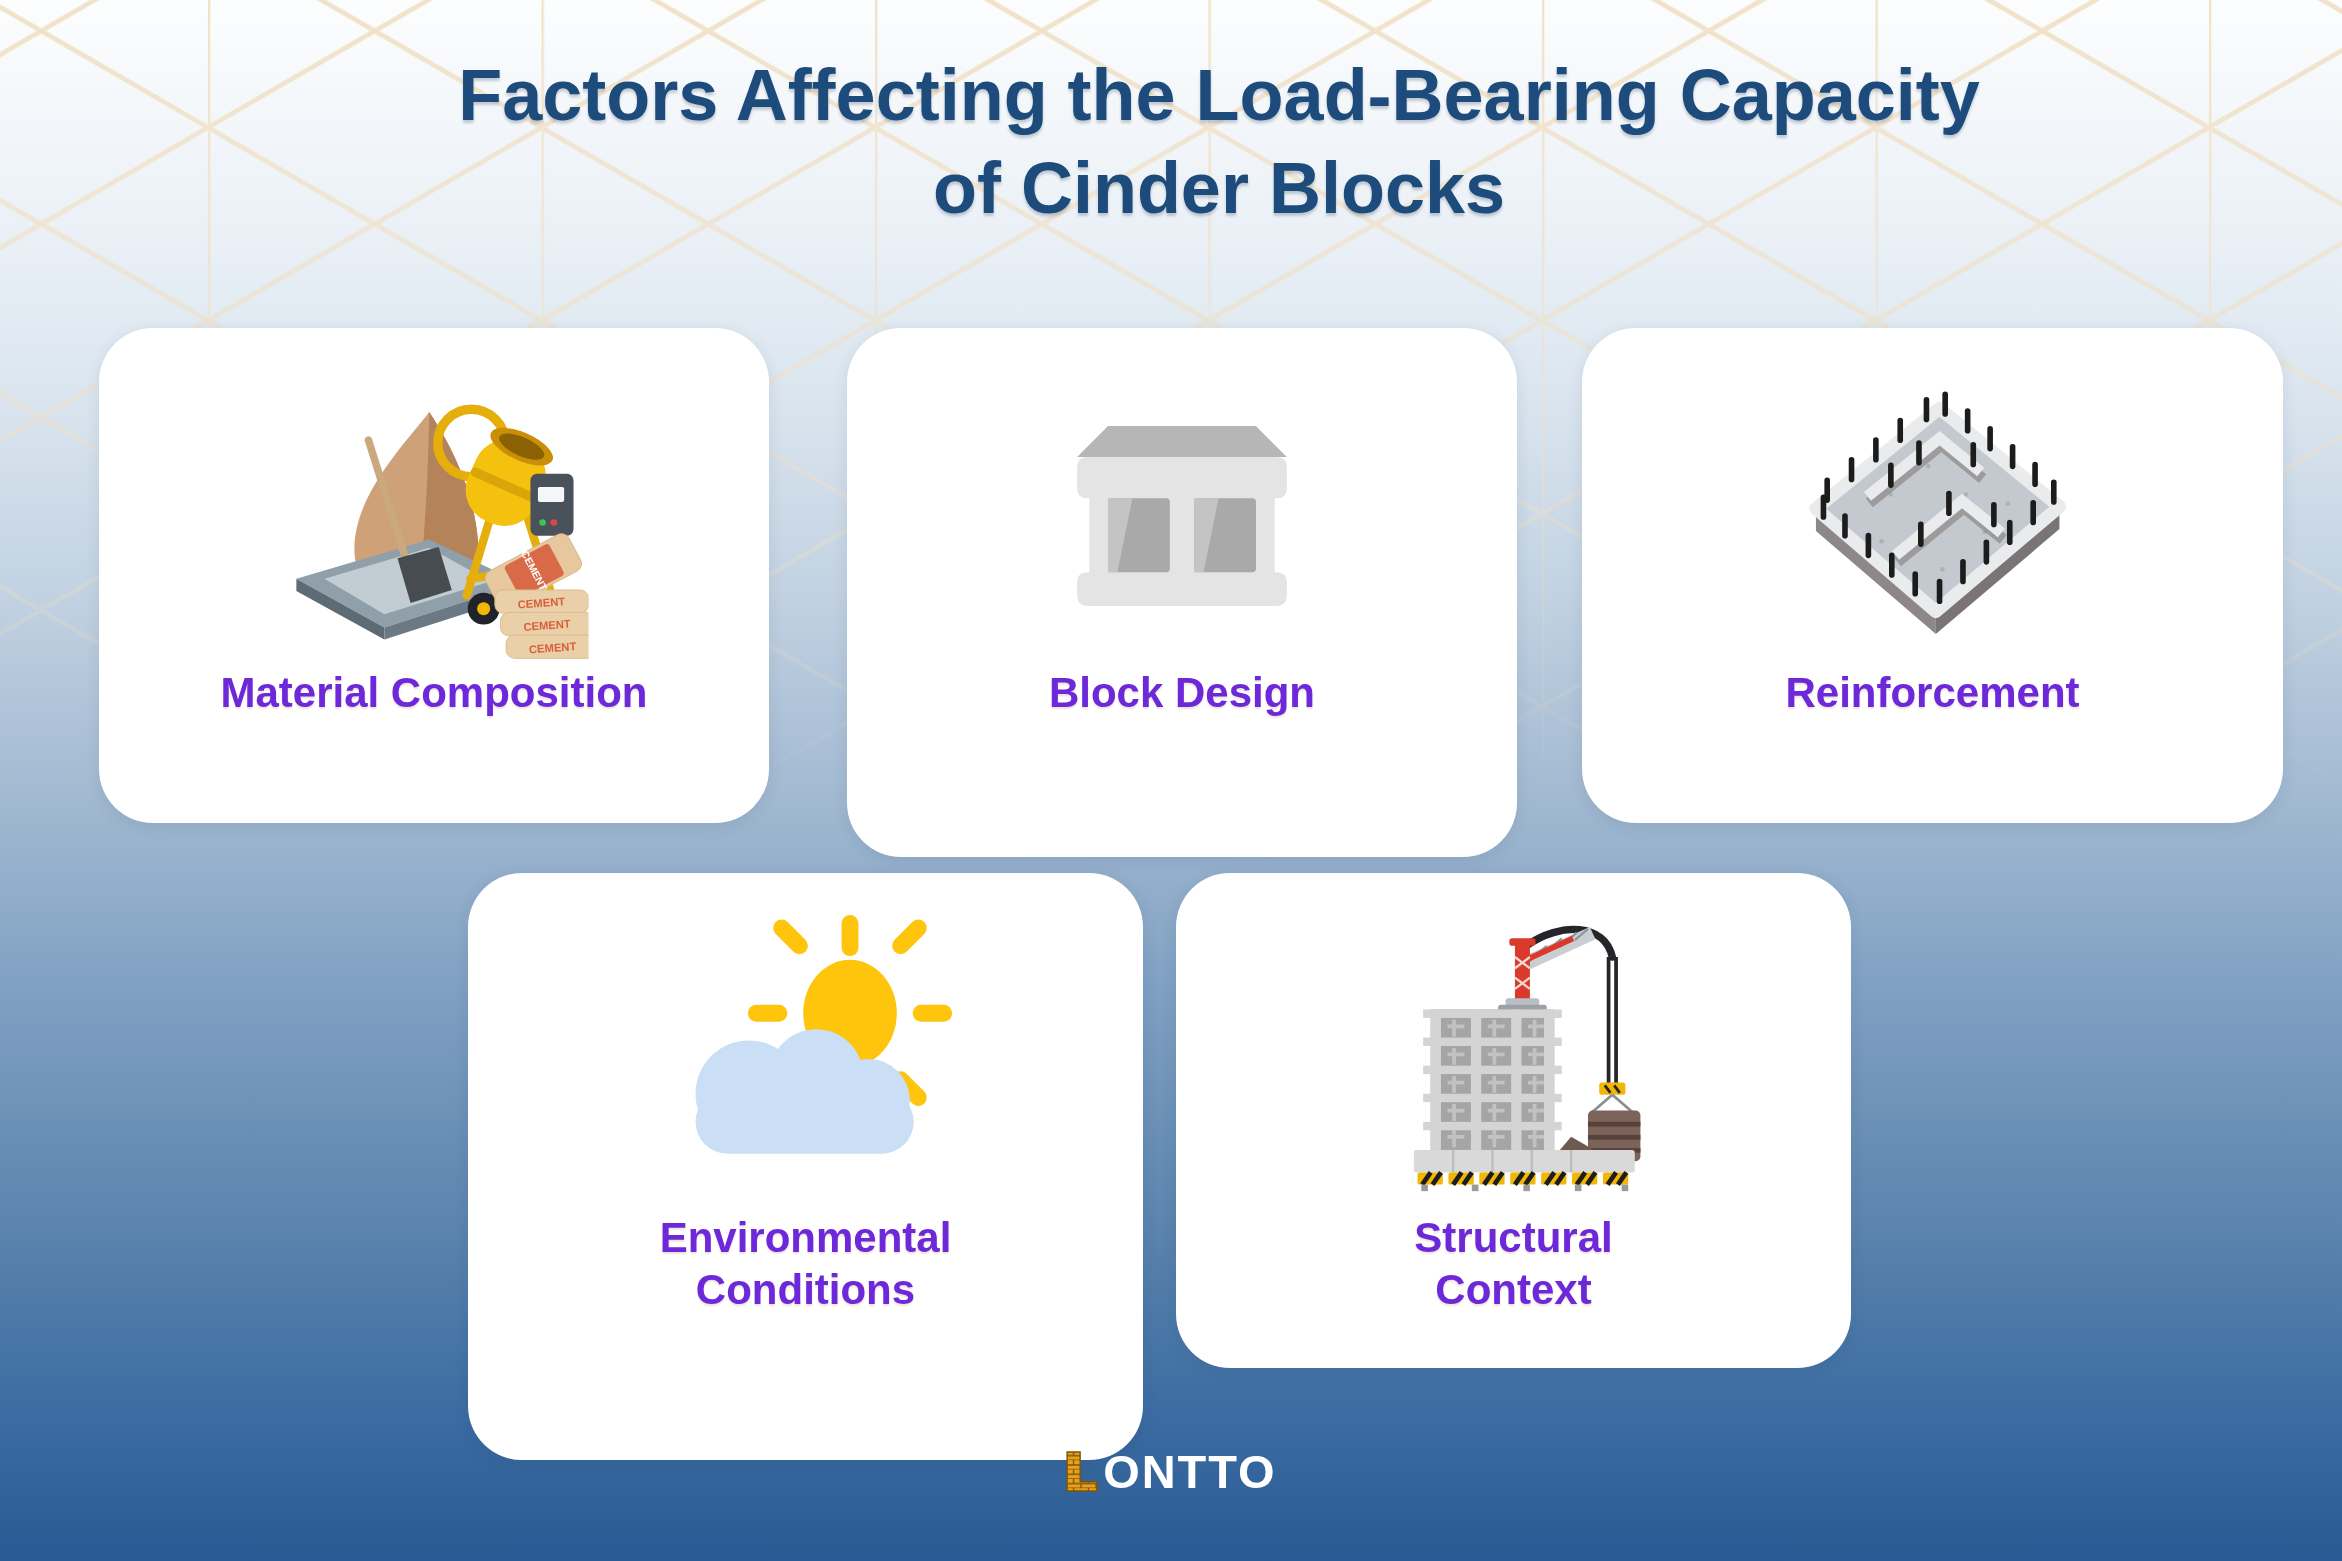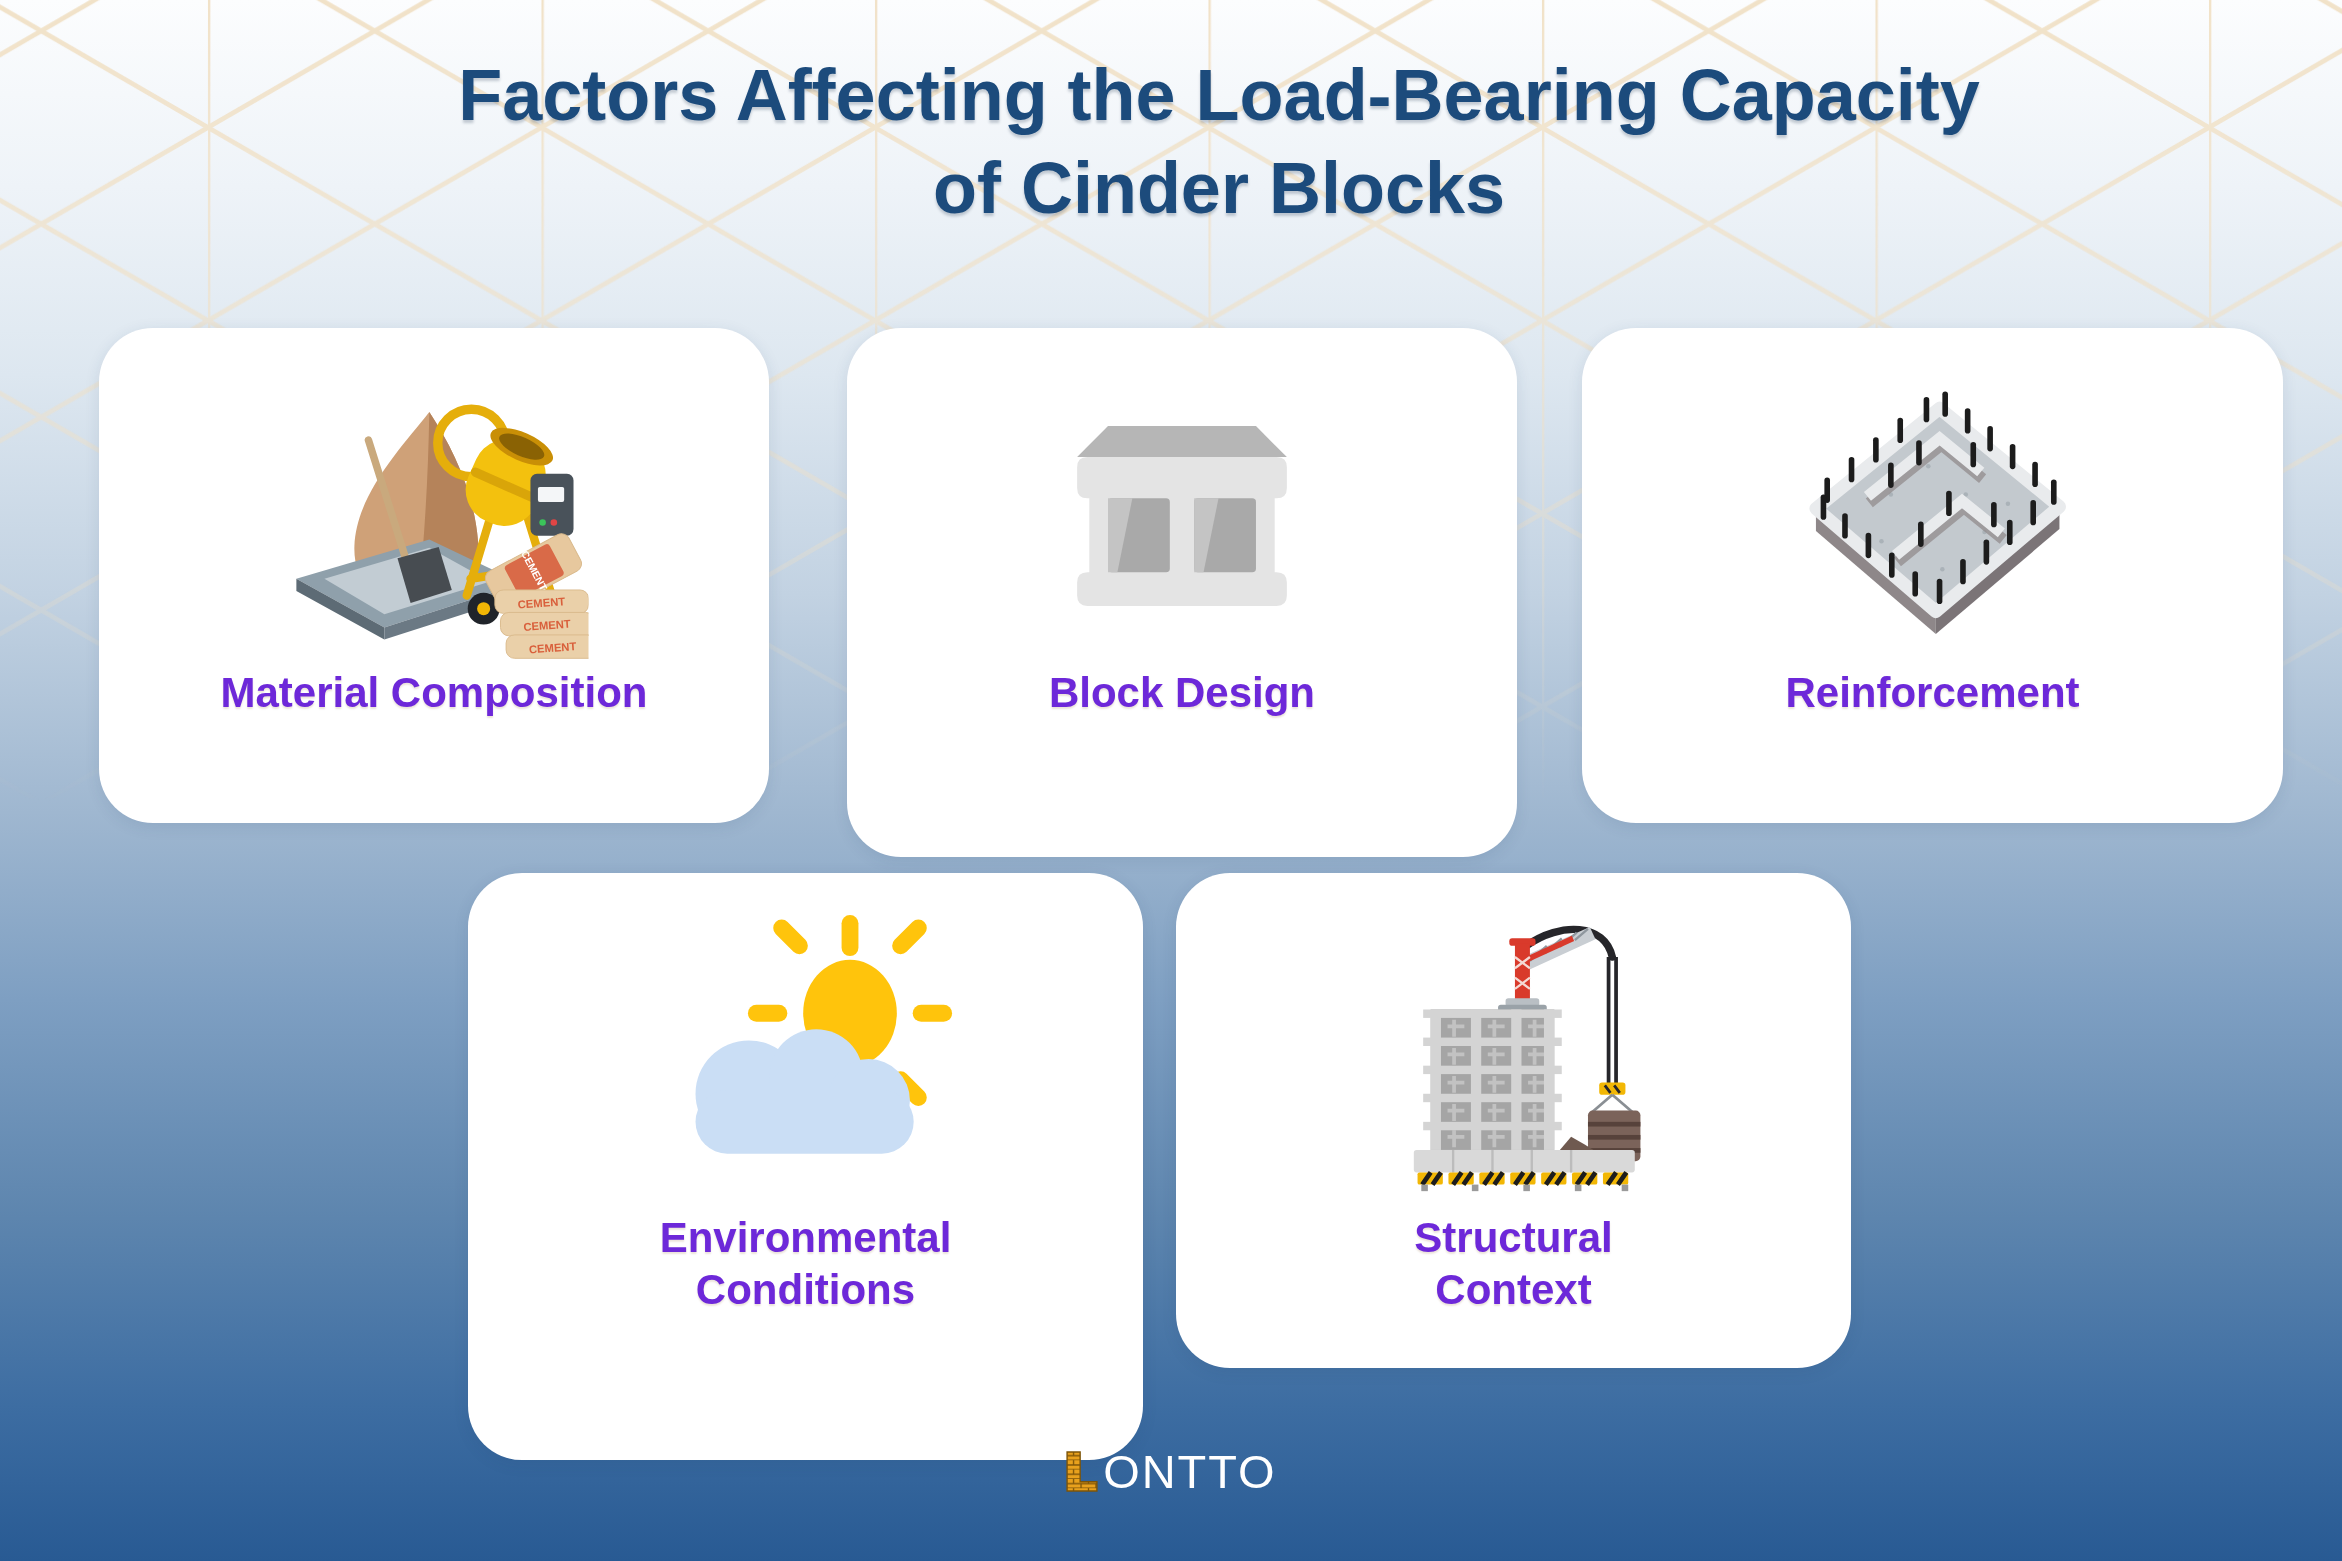--- a/index.html
+++ b/index.html
@@ -32,21 +32,21 @@
     display:flex;align-items:flex-start;justify-content:center;text-align:center;
     color:#6d28d9;font-size:42px;font-weight:700;line-height:1.24;
     text-shadow:0 1.9px 1.9px rgba(120,70,0,.15);
   }
   .card4 .label span{max-width:450px;display:inline-block;}
   .card5 .label span{max-width:328px;display:inline-block;}
   .logo{
     position:absolute;top:1445px;left:0;width:100%;height:52px;
     display:flex;align-items:center;justify-content:center;gap:5.6px;
   }
-  .logo-rest{color:#ffffff;font-size:47px;font-weight:400;letter-spacing:1.9px;line-height:1;}
+  .logo-rest{color:#ffffff;font-size:47px;font-weight:700;letter-spacing:1.9px;line-height:1;}
 </style>
 </head>
 <body>
 
 <div class="canvas">
 
   <svg class="bgpattern" viewBox="0 0 2500 860" preserveAspectRatio="none">
     <defs>
       <pattern id="isopat" width="356" height="412" patternUnits="userSpaceOnUse" patternTransform="translate(222,-70)">
         <g stroke="#f0e0c5" stroke-width="5" fill="none">

